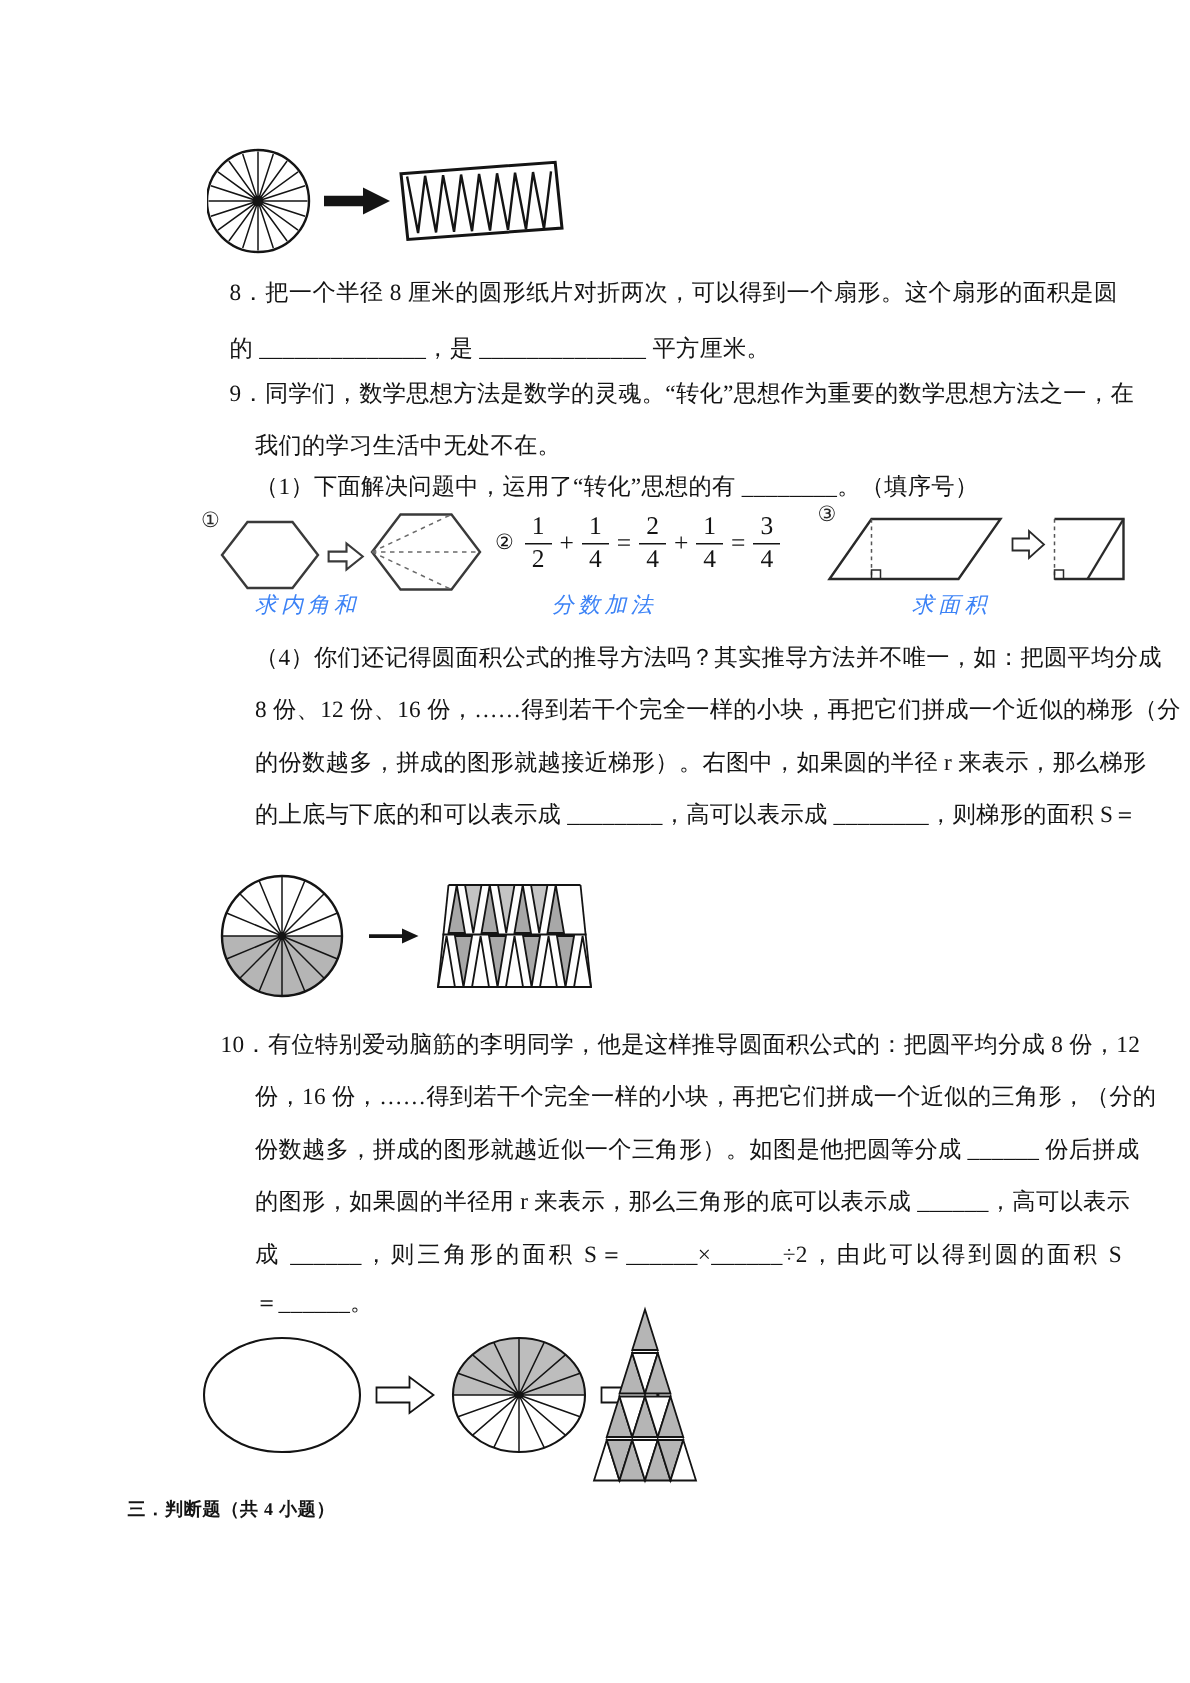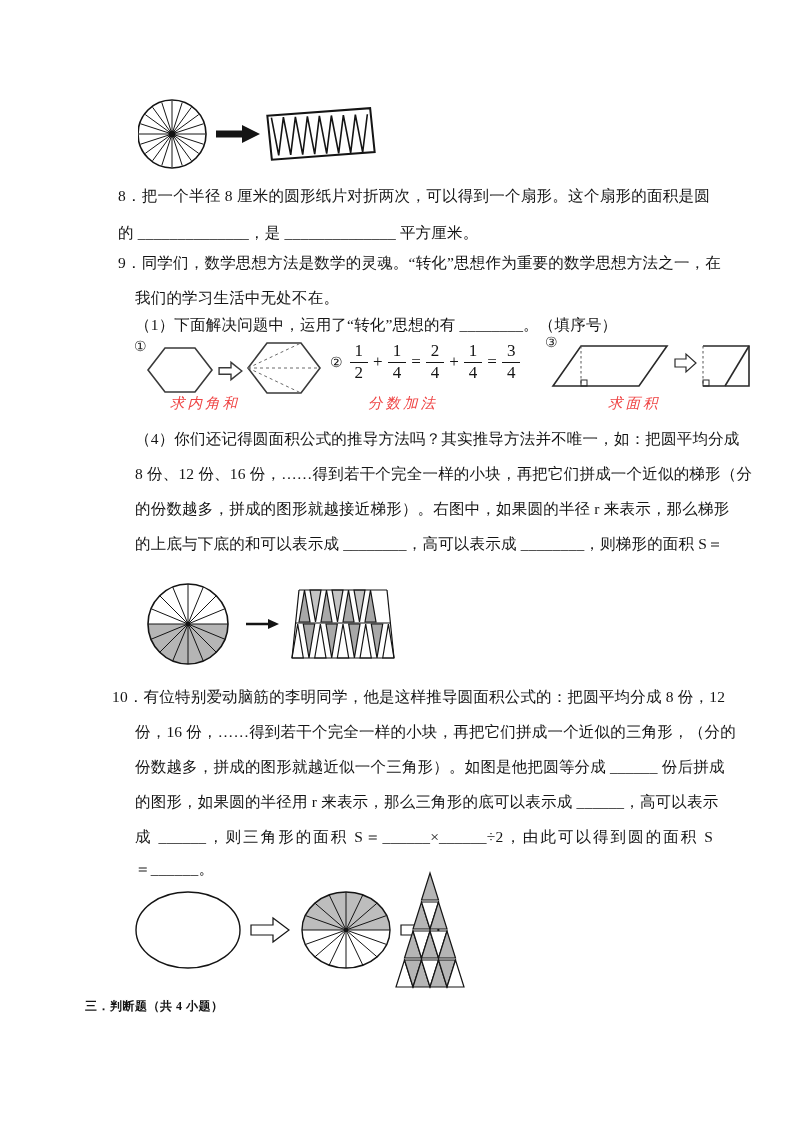--- a/index.html
+++ b/index.html
@@ -1,22 +1,22 @@
 <!DOCTYPE html>
 <html><head>
 <meta charset="utf-8">
 <style>
   html,body{margin:0;padding:0;background:#fff;}
   .page{position:relative;width:793px;height:1122px;background:#ffffff;overflow:hidden;
         font-family:"Liberation Serif","DejaVu Serif",serif;color:#141414;}
-  .tline{position:absolute;font-size:15.5px;line-height:22px;white-space:nowrap;letter-spacing:.2px;}
+  .tline{position:absolute;font-size:15.5px;line-height:22px;white-space:nowrap;letter-spacing:.2px;margin-left:35px;}
   .full{width:578px;text-align:justify;text-align-last:justify;}
   .sec-title{position:absolute;font-size:12px;font-weight:bold;letter-spacing:.5px;}
   .figblock{position:absolute;}
-  .figlabel{position:absolute;font-size:14.5px;font-style:italic;letter-spacing:3px;color:#ef4444;font-family:Liberation Serif, serif;}
+  .figlabel{position:absolute;font-size:14.5px;font-style:italic;letter-spacing:3px;color:#3b82f6;font-family:Liberation Serif, serif;}
   .circnum{position:absolute;font-size:14px;color:#2a2a2a;}
   svg{display:block;}
   
   .eqrow{position:absolute;display:flex;align-items:center;font-size:17px;}
   .eqrow .cn{font-size:14px;margin-right:5px;}
   .frac{display:inline-flex;flex-direction:column;align-items:center;line-height:1.1;margin:0 2px;}
   .frac .fn{padding:0 5px 1px;border-bottom:1.5px solid #141414;}
   .frac .fd{padding-top:1px;}
   .op{margin:0 3px;}
 </style>

